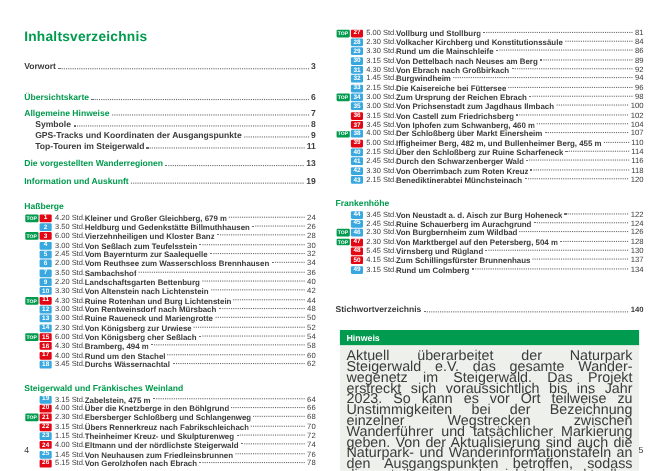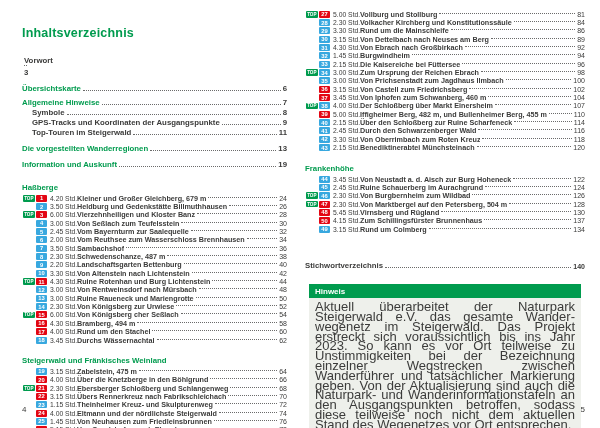--- a/index.html
+++ b/index.html
@@ -12,21 +12,21 @@
   }
   *{box-sizing:border-box;}
   html,body{margin:0;padding:0;}
   body{
     width:600px;height:428px;position:relative;background:#ffffff;
     font-family:"Liberation Sans", sans-serif;color:var(--ink);
     overflow:hidden;
   }
   .page{position:absolute;top:0;height:428px;}
   .page-left{left:0;width:300px;padding:26px 13px 0 22px;}
-  .page-right{left:300px;width:300px;padding:10px 15px 0 5px;}
+  .page-right{left:300px;width:300px;padding:26px 15px 0 5px;}
 
   .toc-title{
     color:var(--green);font-weight:bold;font-size:12.5px;letter-spacing:.2px;
     margin:0 0 16px 0;
   }
 
   
   .fm-row{display:flex;align-items:baseline;font-size:7.8px;font-weight:bold;height:10px;}
   .fm-row.green .fm-label{color:var(--green);}
   .fm-row.sub{padding-left:10px;}
@@ -66,21 +66,21 @@
     padding:2.5px 6px;
   }
   .hinweis-body{
     background:var(--hinweis-bg);font-size:13px;line-height:9.8px;
     padding:4px 6px 6px 6px;text-align:justify;
   }
   .folio{position:absolute;bottom:14px;font-size:8px;}
   .folio-left{left:22px;}
   .folio-right{right:15px;}
   .front-matter{margin-bottom:13px;}
-  .vorwort-gap{margin-bottom:18px;flex-direction:column;}
+  .vorwort-gap{margin-bottom:18px;}
 </style>
 </head>
 <body>
 
 <div class="page page-left">
 
   <h1 class="toc-title">Inhaltsverzeichnis</h1>
 
   <div class="front-matter">
 
@@ -197,28 +197,20 @@
 
         <div class="tour-row">
           <span class="slot-top"></span>
           <span class="badge blue">7</span>
           <span class="time">3.50 Std.</span>
           <span class="t-title">Sambachshof</span>
           <span class="leader"></span>
           <span class="pg">36</span>
         </div>
 
-        <div class="tour-row">
-          <span class="slot-top"></span>
-          <span class="badge blue">8</span>
-          <span class="time">2.30 Std.</span>
-          <span class="t-title">Schwedenschanze, 487 m</span>
-          <span class="leader"></span>
-          <span class="pg">38</span>
-        </div>
 
         <div class="tour-row">
           <span class="slot-top"></span>
           <span class="badge blue">9</span>
           <span class="time">2.20 Std.</span>
           <span class="t-title">Landschaftsgarten Bettenburg</span>
           <span class="leader"></span>
           <span class="pg">40</span>
         </div>
 

